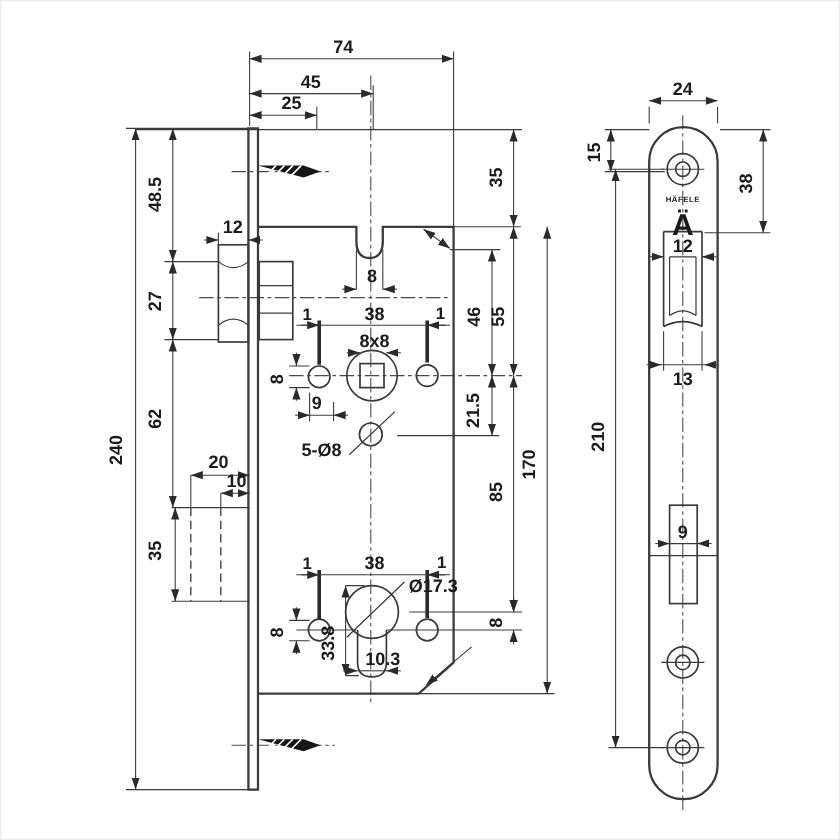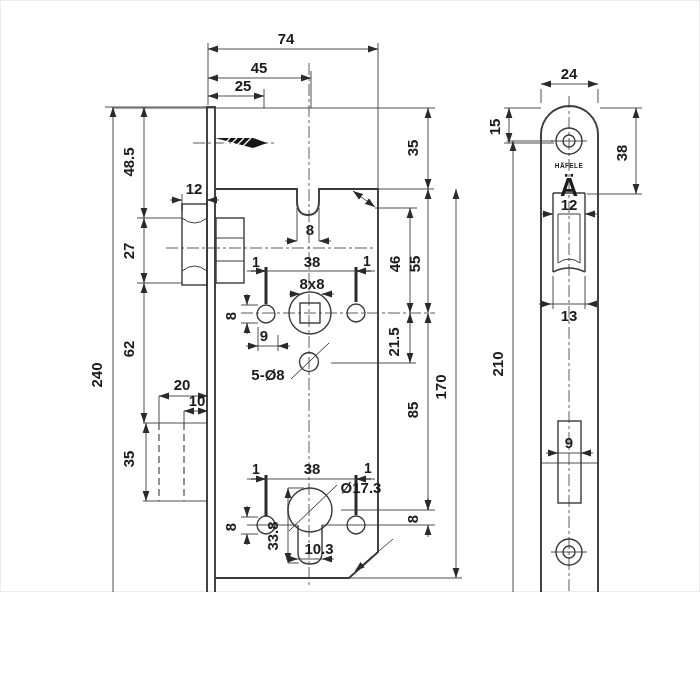--- a/index.html
+++ b/index.html
@@ -1,16 +1,16 @@
 <!DOCTYPE html>
 <html><head>
 <meta charset="utf-8">
 <style>
   html,body{margin:0;padding:0;background:#fff;}
-  .stage{width:700px;height:592px;position:relative;background:#ffffff;border:1px solid #ececec;box-sizing:border-box;font-family:"Liberation Sans",sans-serif;}
+  .stage{width:700px;height:700px;position:relative;background:#ffffff;border:1px solid #ececec;box-sizing:border-box;font-family:"Liberation Sans",sans-serif;}
   svg{position:absolute;left:0;top:0;}
   .ln{stroke:#3a3a3a;fill:none;}
   .w18{stroke-width:1.9;}
   .w14{stroke-width:1.4;}
   .w10{stroke-width:1.0;}
   .w08{stroke-width:0.9;}
   .bar{stroke:#2a2a2a;stroke-width:3;}
   .cl{stroke:#4a4a4a;stroke-width:0.9;stroke-dasharray:12 3 3 3;}
   .hid{stroke:#4a4a4a;stroke-width:1.2;stroke-dasharray:7 4;}
   .dim{font:700 15px "Liberation Sans",sans-serif;fill:#1b1b1b;}

